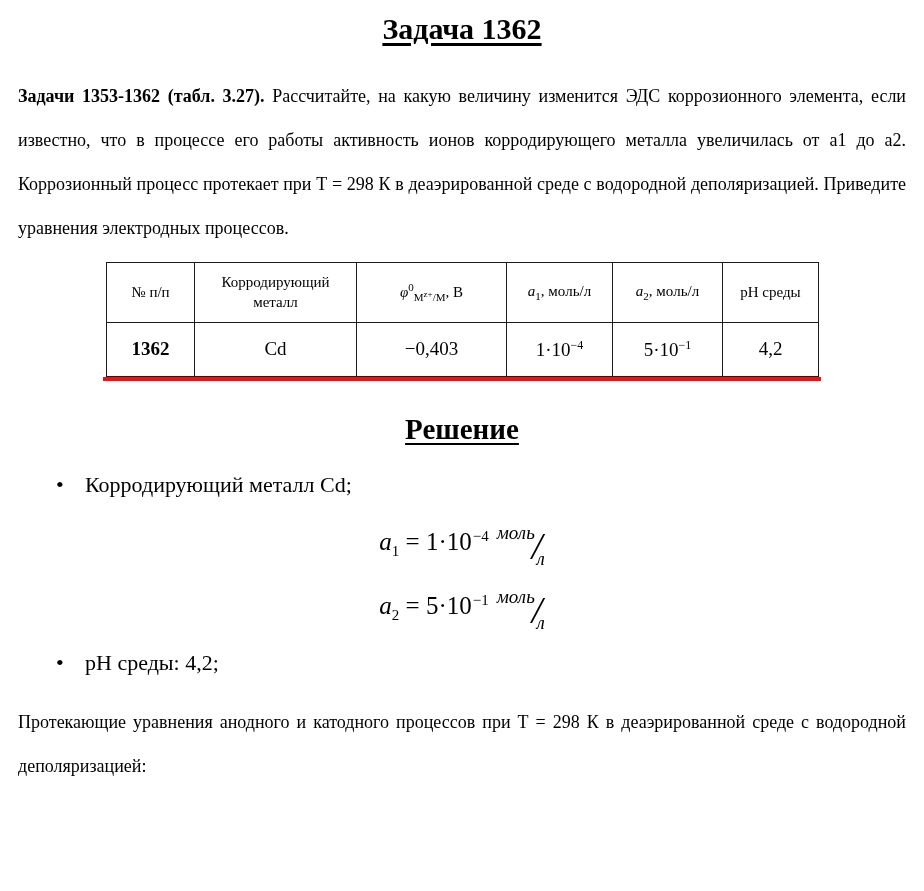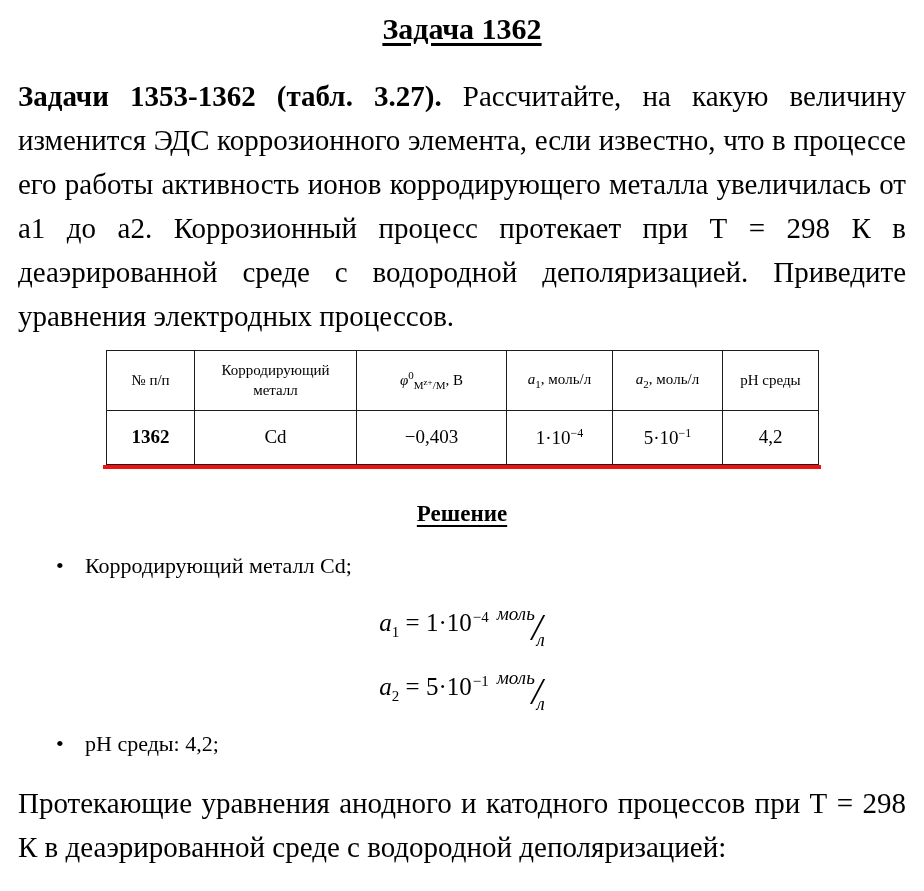--- a/index.html
+++ b/index.html
@@ -3,39 +3,39 @@
 <meta charset="utf-8">
 <style>
   * { margin:0; padding:0; box-sizing:border-box; }
   html, body { width:924px; height:891px; overflow:hidden; background:#ffffff; }
   body { font-family:"Liberation Serif","DejaVu Serif",serif; color:#000; }
   .page { padding:12px 18px 0 18px; }
 
   .title { text-align:center; font-size:30px; font-weight:bold; margin-bottom:28px; }
   .u { text-decoration:underline; text-underline-offset:4px; }
 
-  .para { font-size:29px; line-height:44px; text-align:justify; }
+  .para { font-size:18px; line-height:44px; text-align:justify; }
   .para b { font-weight:bold; }
 
   
   .table-wrap { width:712px; margin:12px auto 0 auto; }
   table { border-collapse:collapse; width:100%; table-layout:fixed; }
   th, td { border:1.5px solid #1c1c1c; text-align:center; vertical-align:middle; }
   th { font-weight:normal; font-size:15px; line-height:1.35; padding:9px 6px; height:54px; }
   td { font-size:19px; padding:15px 4px; height:40px; }
   .c1{width:88px}.c2{width:162px}.c3{width:150px}.c4{width:106px}.c5{width:110px}.c6{width:96px}
   .bold { font-weight:bold; }
   .it { font-style:italic; }
   th sub { font-size:11px;text-align:right; }
   th sup { font-size:11px; vertical-align:6px; }
   th sub .zz { font-size:9px; vertical-align:4px; }
   .cell-exp { font-size:12px; vertical-align:7px; }
   .red-line { height:4px; background:#ee1212; margin:0 -3px; }
 
-  .solution-heading { text-align:center; font-size:23px; font-weight:bold; margin:32px 0 26px 0; }
+  .solution-heading { text-align:center; font-size:29px; font-weight:bold; margin:32px 0 26px 0; }
 
   ul.bullets { list-style:none; }
   ul.bullets li { position:relative; padding-left:67px; font-size:22px; margin-bottom:24px; }
   ul.bullets li::before { content:"\2022"; position:absolute; left:38px; top:0; font-size:22px; }
 
   
   .phi-formula { white-space:nowrap; }
   .phi { font-style:italic; font-size:27px; }
   .stack { display:inline-block; vertical-align:-10px; line-height:1.05; text-align:left; margin-left:1px; }
   .s-top { display:block; font-size:14px; padding-left:2px; }

